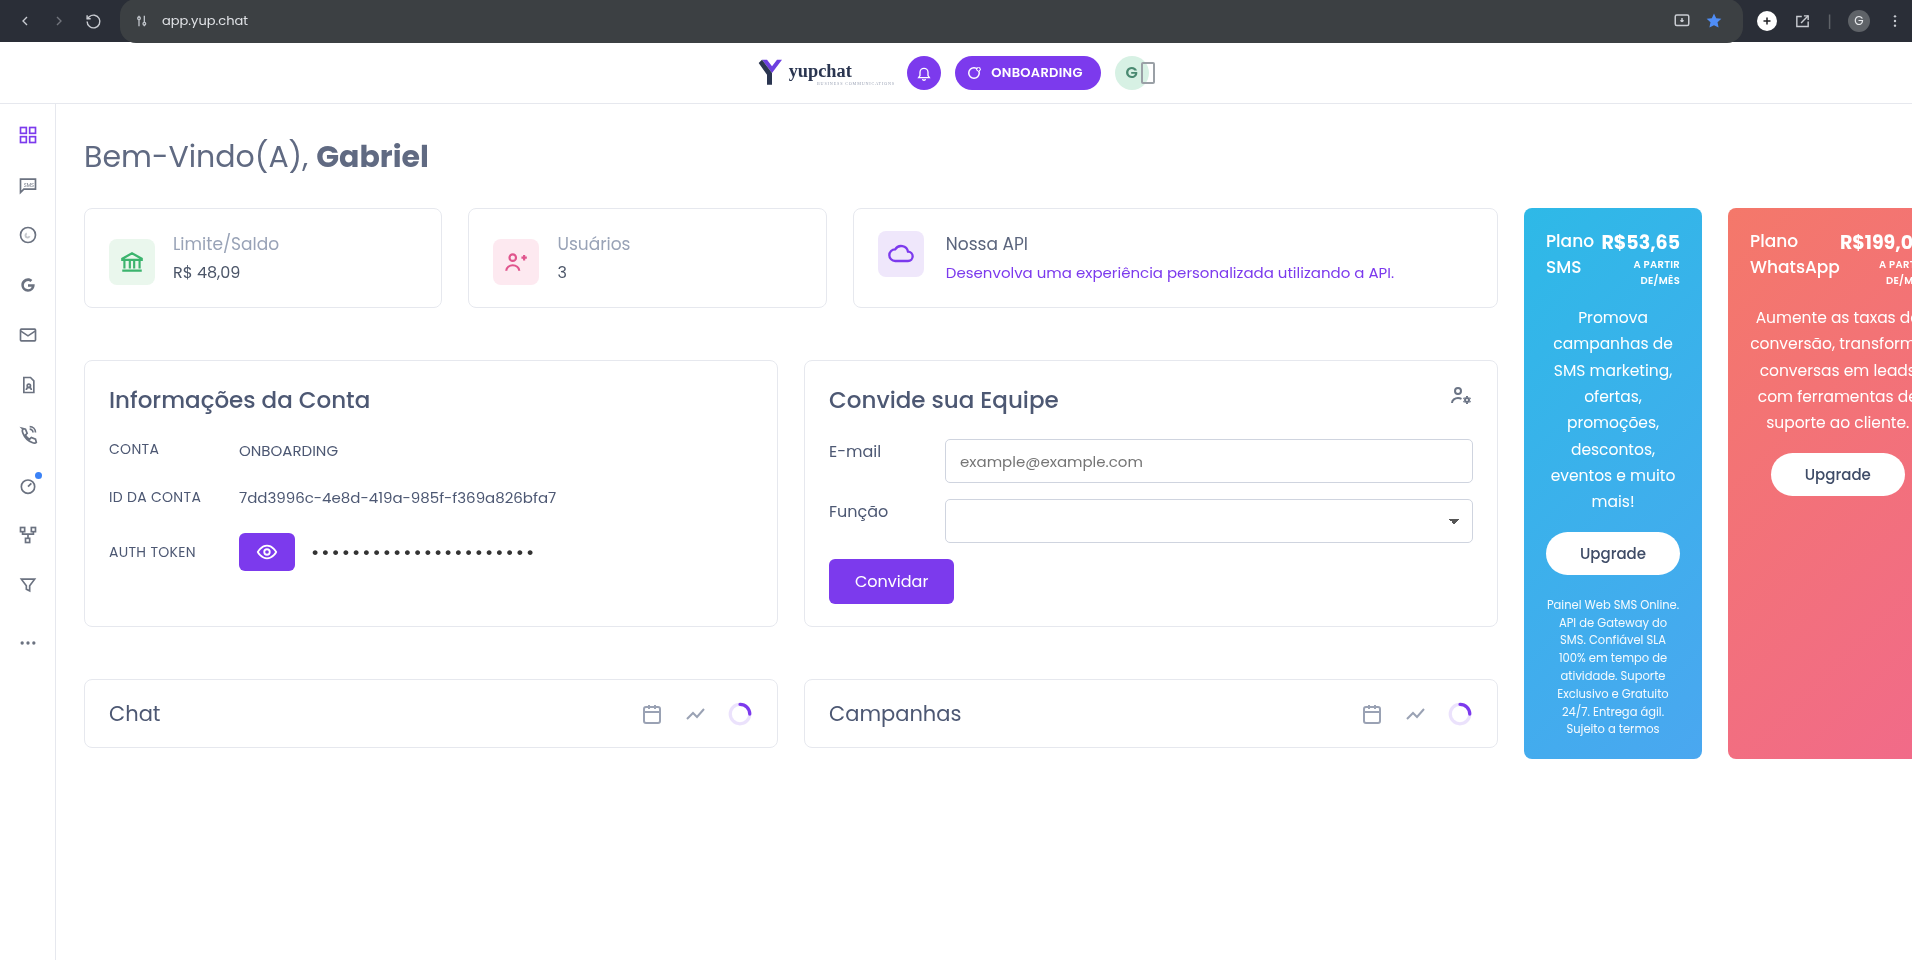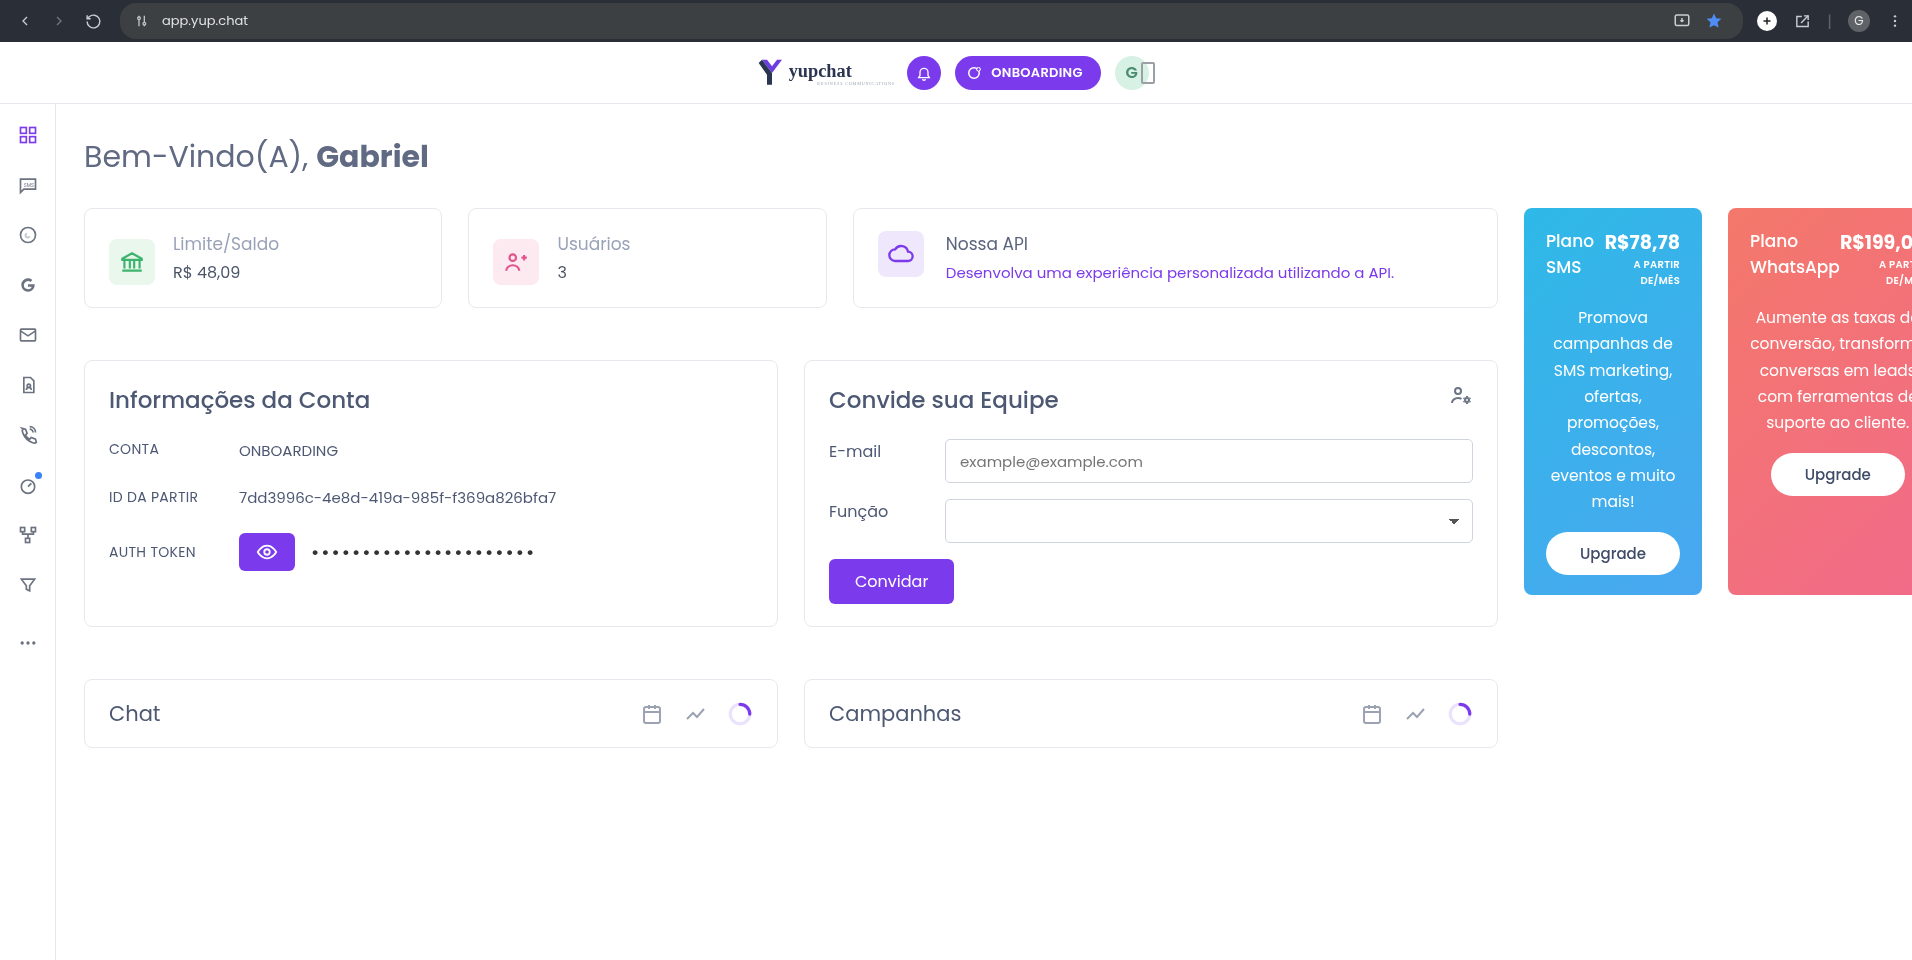--- a/index.html
+++ b/index.html
@@ -15,21 +15,21 @@
   --chrome-icon:#c9ccd2;
   --sidebar-w:56px;
   --header-h:62px;
 }
 *{box-sizing:border-box}
 body{margin:0;font-family:'Poppins','Segoe UI',Arial,sans-serif;color:var(--text);background:#fff}
 
 .browser-bar{height:42px;background:var(--tab-dark);display:flex;align-items:center;padding:0 8px;color:#cfd2d8}
 .nav-arrows{display:flex;align-items:center;gap:16px;margin-left:8px;margin-right:18px}
 .browser-icon{width:18px;height:18px;display:flex;align-items:center;justify-content:center;color:var(--chrome-icon);font-size:15px}
-.omnibox{flex:1;height:36px;background:#3c4043;border-radius:16px;display:flex;align-items:center;padding:0 14px;gap:10px;color:#e0e2e6;font-size:13px}
+.omnibox{flex:1;height:44px;background:#3c4043;border-radius:16px;display:flex;align-items:center;padding:0 14px;gap:10px;color:#e0e2e6;font-size:13px}
 .omni-right{display:flex;align-items:center;gap:14px;margin-left:auto;margin-right:6px}
 .chrome-right{display:flex;align-items:center;gap:16px;margin-left:14px}
 .profile-dot{width:22px;height:22px;border-radius:50%;background:#5f6368;color:#e8eaed;display:flex;align-items:center;justify-content:center;font-size:12px}
 
 .app-header{height:var(--header-h);border-bottom:1px solid var(--border);display:flex;align-items:center;padding:0 22px;justify-content:center}
 .logo{display:flex;align-items:center}
 .logo svg{height:34px}
 .header-right{display:flex;align-items:center;gap:14px}
 .bell-btn{width:34px;height:34px;border-radius:50%;background:var(--purple);display:flex;align-items:center;justify-content:center;color:#fff}
 .onboard-btn{height:34px;border-radius:17px;background:var(--purple);color:#fff;display:flex;align-items:center;padding:0 18px 0 10px;gap:8px;font-weight:600;font-size:13px;letter-spacing:.3px}
@@ -323,21 +323,21 @@
         </div>
 
         <div class="mid-grid">
           <div class="card">
             <div class="section-title">Informações da Conta</div>
             <div class="info-row">
               <div class="info-label">CONTA</div>
               <div class="info-val">ONBOARDING</div>
             </div>
             <div class="info-row">
-              <div class="info-label" style="line-height:1.6">ID DA PARTIR</div>
+              <div class="info-label" style="line-height:1.6">ID DA CONTA</div>
               <div class="info-val">7dd3996c-4e8d-419a-985f-f369a826bfa7</div>
             </div>
             <div class="info-row" style="align-items:center;margin-bottom:6px">
               <div class="info-label" style="line-height:1.6">AUTH TOKEN</div>
               <div style="display:flex;align-items:center">
                 <div class="eye-btn">
                     <svg width="22" height="22" viewBox="0 0 24 24" fill="none" stroke="currentColor" stroke-width="2">
                       <path d="M2 12s3.5-7 10-7 10 7 10 7-3.5 7-10 7-10-7-10-7z"></path>
                       <circle cx="12" cy="12" r="3"></circle>
                     </svg>
@@ -418,26 +418,27 @@
           </div>
         </div>
 
       </div>
 
       <div class="promo-col">
         <div class="promo sms">
           <div class="promo-top">
             <div class="promo-title">Plano SMS</div>
             <div class="promo-price">
-              <div class="p">R$78,78</div>
+              <div class="p">R$53,65</div>
               <div class="per">A PARTIR DE/MÊS</div>
             </div>
           </div>
           <div class="promo-desc">Promova campanhas de SMS marketing, ofertas, promoções, descontos, eventos e muito mais!</div>
           <div class="upgrade-btn"><span>Upgrade</span></div>
+          <div class="promo-foot">Painel Web SMS Online. API de Gateway do SMS. Confiável SLA 100% em tempo de atividade. Suporte Exclusivo e Gratuito 24/7. Entrega ágil. Sujeito a termos</div>
         </div>
 
         <div class="promo wa">
           <div class="promo-top">
             <div class="promo-title">Plano WhatsApp</div>
             <div class="promo-price">
               <div class="p">R$199,00</div>
               <div class="per">A PARTIR DE/MÊS</div>
             </div>
           </div>

